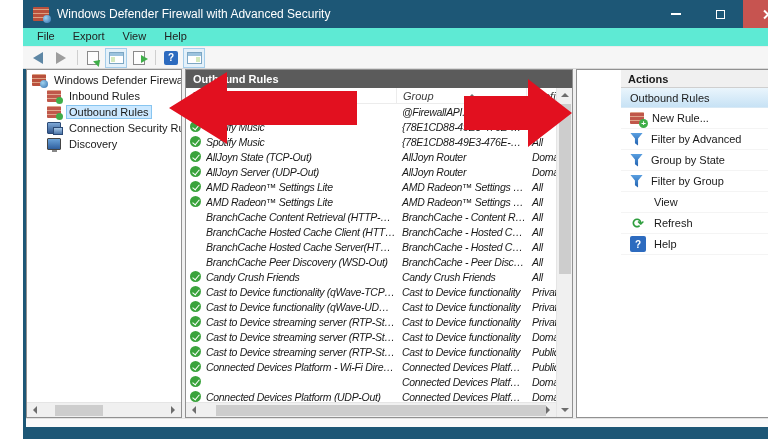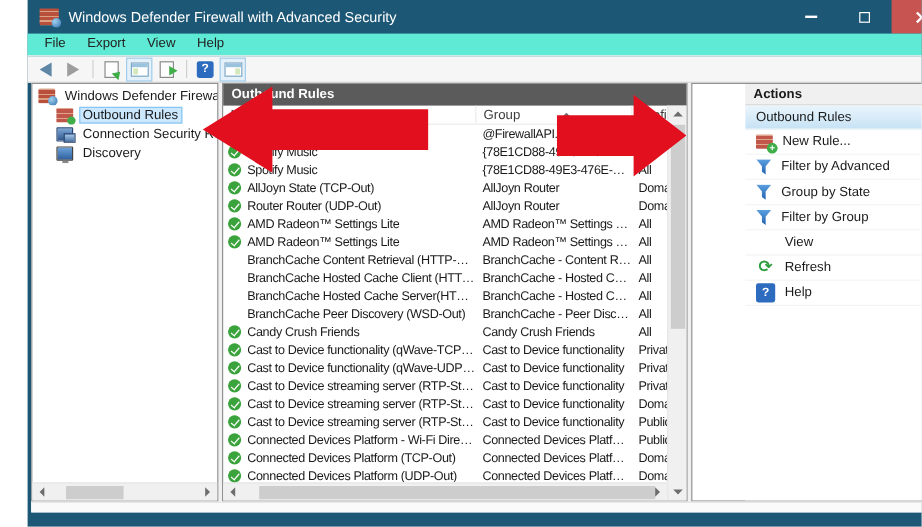--- a/index.html
+++ b/index.html
@@ -82,21 +82,21 @@
   .ic-conn-sec { background: linear-gradient(#7ea8d8,#31568c); border: 1px solid #2c4a76; }
   .ic-conn-sec::after { content:''; position:absolute; right:-3px; bottom:-2px; width:8px; height:6px;
         background: linear-gradient(#a8c8e8,#4a74a8); border: 1px solid #2c4a76; }
   .ic-monitor { background: linear-gradient(#6aa2d8,#2f5f9e); border: 1px solid #444; }
   .ic-monitor::after { content:''; position:absolute; left:4px; bottom:-3px; width:5px; height:2px; background:#888; }
 
   
   .main { flex: 1; min-width: 0; display: flex; flex-direction: column; }
   .main-header { height: 18px; background: #5b5b5b; color: #fff; font-weight: bold;
                  display: flex; align-items: center; padding-left: 7px; flex: none; }
-  .list-wrap { flex: 1; display: flex; min-height: 0; }
+  .list-wrap { flex: 1; display: flex; min-height: 0; font-style: italic; }
   .list-cols { flex: 1; min-width: 0; display: flex; flex-direction: column; }
   .col-headers { height: 16px; display: flex; align-items: center; color: #3c3c3c;
                  border-bottom: 1px solid #ececec; flex: none; }
   .colh { height: 100%; display: flex; align-items: center; padding-left: 6px; overflow: hidden; white-space: nowrap; }
   .colh-name { flex: 1; min-width: 0; }
   .colh-group { width: 130px; flex: none; border-left: 1px solid #ececec; }
   .colh-profile { width: 30px; flex: none; border-left: 1px solid #ececec; }
   .sort-caret { width: 0; height: 0; margin-left: 34px; border-bottom: 4px solid #6d6d6d;
                 border-left: 4px solid transparent; border-right: 4px solid transparent; }
   .rows { flex: 1; overflow: hidden; }
@@ -221,20 +221,25 @@
     <div class="content">
 
       <div class="pane sidebar">
         <div class="tree">
           <div class="tree-row root">
             <span class="tree-icon ic-firewall-root"></span>
             <span class="tree-label">Windows Defender Firewall with</span>
           </div>
           <div>
 
+          <div class="tree-row">
+              <span class="chev">›</span>
+              <span class="tree-icon ic-rules-in"></span>
+              <span class="tree-label">Inbound Rules</span>
+            </div>
               <div class="tree-row selected">
               <span class="chev">›</span>
               <span class="tree-icon ic-rules-out"></span>
               <span class="tree-label">Outbound Rules</span>
             </div>
               <div class="tree-row">
               <span class="chev">›</span>
               <span class="tree-icon ic-conn-sec"></span>
               <span class="tree-label">Connection Security Rules</span>
             </div>
@@ -296,21 +301,21 @@
                 <span class="cell-name">
                   <span class="check"></span>
                   <span class="name-txt">AllJoyn State (TCP-Out)</span>
                 </span>
                 <span class="cell-group">AllJoyn Router</span>
                 <span class="cell-profile">Domain</span>
               </div>
                 <div class="rule-row enabled">
                 <span class="cell-name">
                   <span class="check"></span>
-                  <span class="name-txt">Router Router (UDP-Out)</span>
+                  <span class="name-txt">AllJoyn Server (UDP-Out)</span>
                 </span>
                 <span class="cell-group">AllJoyn Router</span>
                 <span class="cell-profile">Domain</span>
               </div>
                 <div class="rule-row enabled">
                 <span class="cell-name">
                   <span class="check"></span>
                   <span class="name-txt">AMD Radeon™ Settings Lite</span>
                 </span>
                 <span class="cell-group">AMD Radeon™ Settings Lite</span>
@@ -408,21 +413,20 @@
                 <span class="cell-name">
                   <span class="check"></span>
                   <span class="name-txt">Connected Devices Platform - Wi-Fi Direct…</span>
                 </span>
                 <span class="cell-group">Connected Devices Platform</span>
                 <span class="cell-profile">Public</span>
               </div>
                 <div class="rule-row enabled">
                 <span class="cell-name">
                   <span class="check"></span>
-                  <span class="name-txt">Connected Devices Platform (TCP-Out)</span>
                 </span>
                 <span class="cell-group">Connected Devices Platform</span>
                 <span class="cell-profile">Domain</span>
               </div>
                 <div class="rule-row enabled">
                 <span class="cell-name">
                   <span class="check"></span>
                   <span class="name-txt">Connected Devices Platform (UDP-Out)</span>
                 </span>
                 <span class="cell-group">Connected Devices Platform</span>

